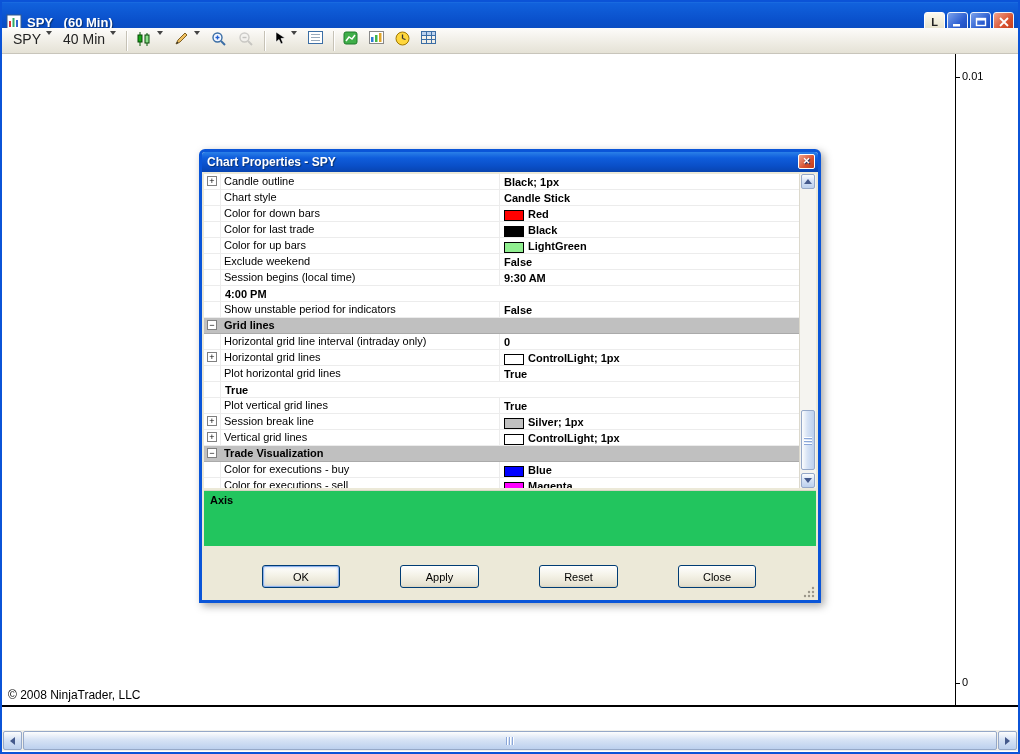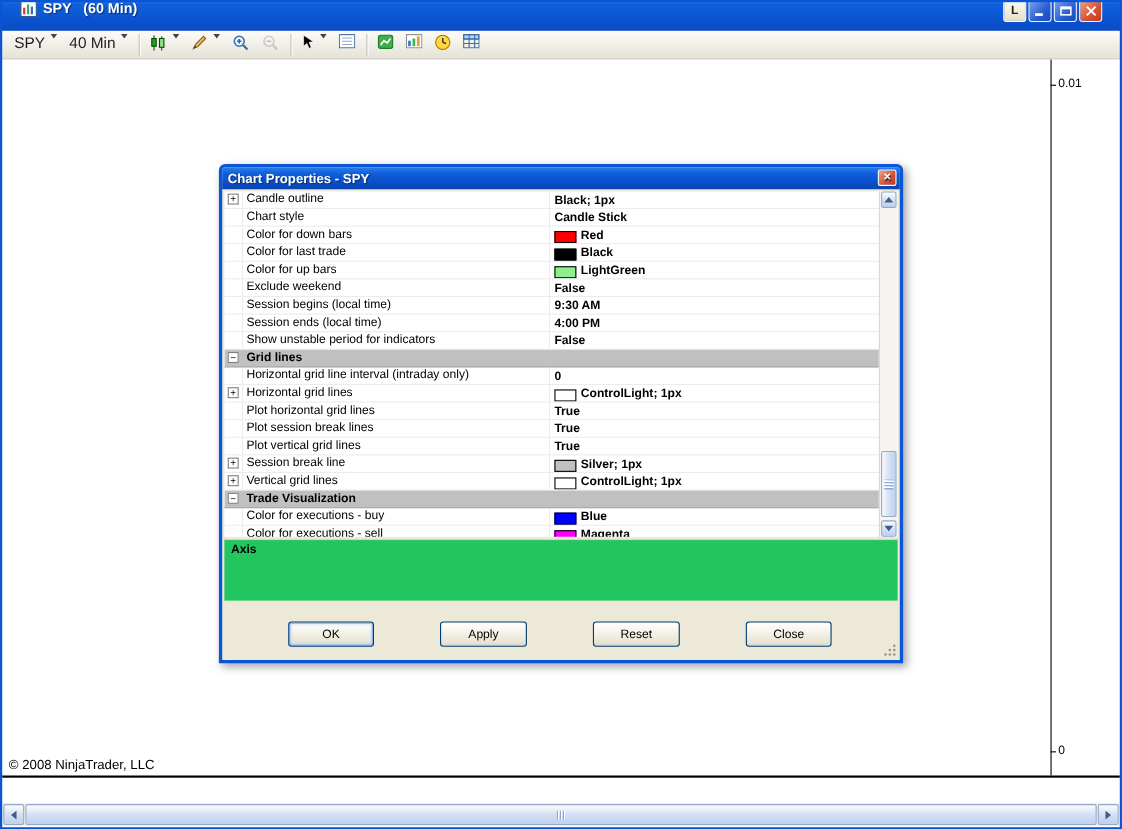--- a/index.html
+++ b/index.html
@@ -4,21 +4,21 @@
 <style>
   *{box-sizing:border-box;margin:0;padding:0}
   html,body{background:#d4d0c8}
   body{font-family:"Liberation Sans",sans-serif}
   .window{position:relative;width:1020px;height:754px;background:#fff;overflow:hidden}
   .frame{position:absolute;inset:0;border:2px solid #0b53d7;pointer-events:none;z-index:60}
 
   
   .titlebar{position:absolute;left:0;top:0;right:0;height:44px;
     background:linear-gradient(180deg,#2a80e8 0%,#1161dc 8%,#0a51cc 45%,#0a46b4 92%,#0840a6 100%);
-    display:flex;align-items:flex-start;padding:0 18px;z-index:5}
+    display:flex;align-items:center;padding:0 6px;z-index:5}
   .titlebar .app-icon{margin-right:5px;display:inline-flex}
   .titlebar .title-text{color:#fff;font-weight:bold;font-size:13px;white-space:pre;
     text-shadow:1px 1px 1px #08306e}
   .win-controls{margin-left:auto;display:flex;align-items:center;gap:2px}
   .wbtn{width:21px;height:20px;border:1px solid #eef3fb;border-radius:3px;
     display:inline-flex;align-items:center;justify-content:center;font-size:11px;font-weight:bold}
   .wbtn.light{background:linear-gradient(180deg,#fdfbef,#e4dfc8);color:#222;border-color:#fff}
   .wbtn.blue{background:linear-gradient(135deg,#7ba2ec,#2a5cd0 60%,#1c4ab8);color:#fff}
   .wbtn.red{background:linear-gradient(135deg,#efa28c,#d8502e 60%,#c03c1c);color:#fff}
 
@@ -306,21 +306,20 @@
             </div>
             <div class="pg-row pg-prop">
               <span class="pg-indent"></span>
               <span class="pg-label">Session begins (local time)</span>
               <span class="pg-value">
                 <span>9:30 AM</span>
               </span>
             </div>
             <div class="pg-row pg-prop">
               <span class="pg-indent"></span>
-              <span class="pg-label">Session ends (local time)</span>
               <span class="pg-value">
                 <span>4:00 PM</span>
               </span>
             </div>
             <div class="pg-row pg-prop">
               <span class="pg-indent"></span>
               <span class="pg-label">Show unstable period for indicators</span>
               <span class="pg-value">
                 <span>False</span>
               </span>
@@ -350,21 +349,20 @@
             </div>
             <div class="pg-row pg-prop">
               <span class="pg-indent"></span>
               <span class="pg-label">Plot horizontal grid lines</span>
               <span class="pg-value">
                 <span>True</span>
               </span>
             </div>
             <div class="pg-row pg-prop">
               <span class="pg-indent"></span>
-              <span class="pg-label">Plot session break lines</span>
               <span class="pg-value">
                 <span>True</span>
               </span>
             </div>
             <div class="pg-row pg-prop">
               <span class="pg-indent"></span>
               <span class="pg-label">Plot vertical grid lines</span>
               <span class="pg-value">
                 <span>True</span>
               </span>

